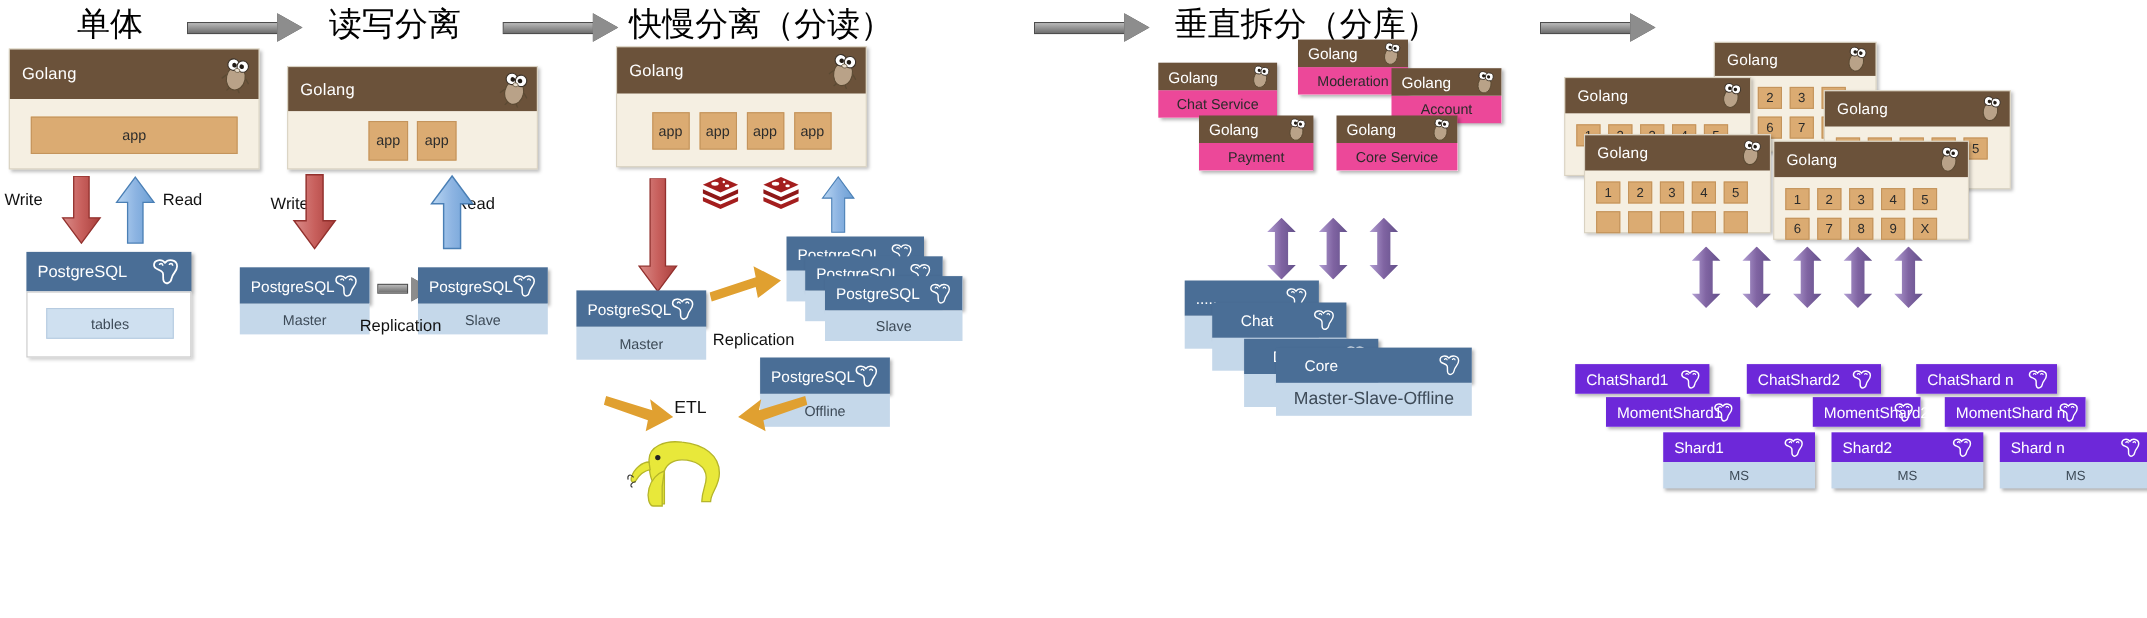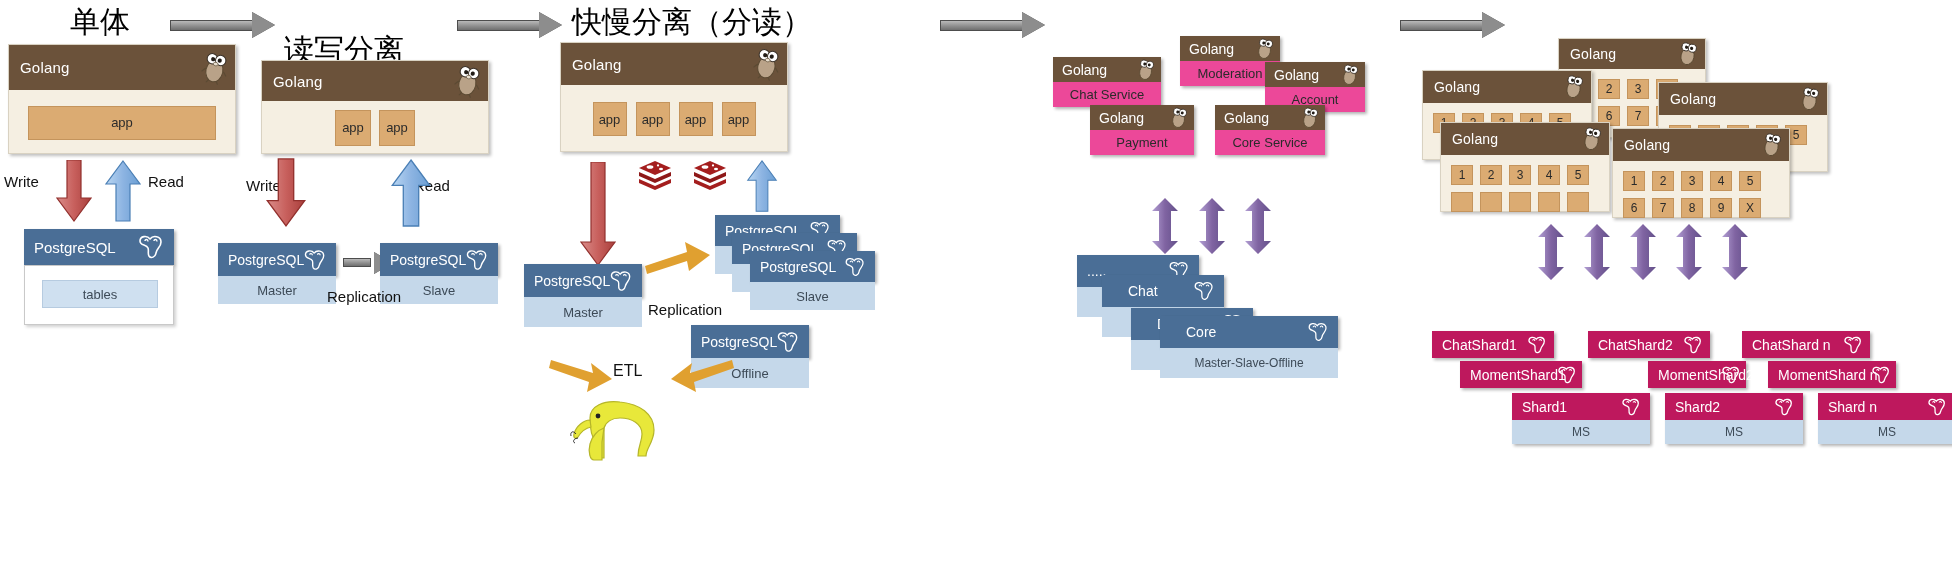--- a/index.html
+++ b/index.html
@@ -49,21 +49,21 @@
   .pg .ph .lbl{font-size:15px;padding-left:10px;}
   .pg .pb{background:#c5d8ea;color:#3d4a57;font-size:13px;box-sizing:border-box;
           display:flex;align-items:center;justify-content:center;}
   .eleph{position:absolute;right:8px;top:50%;transform:translateY(-50%);width:30px;height:26px;}
 
   .tablesbox{background:#cfe0f0;border:1px solid #b6cbe0;color:#3d4a57;font-size:13px;
              display:flex;align-items:center;justify-content:center;box-sizing:border-box;}
 
   
   .shard{position:absolute;box-shadow:2px 2px 3px rgba(0,0,0,.3);box-sizing:border-box;}
-  .shard .sh{background:#be185d;color:#fff;font-size:14px;height:27px;position:relative;
+  .shard .sh{background:#6d28d9;color:#fff;font-size:14px;height:27px;position:relative;
              display:flex;align-items:center;padding-left:10px;box-sizing:border-box;}
   .shard .sb{background:#c5d8ea;color:#3d4a57;font-size:12px;height:24px;
              display:flex;align-items:center;justify-content:center;box-sizing:border-box;}
 
   
   .numgrid{position:absolute;display:flex;flex-wrap:wrap;gap:7px;}
   .num{width:22px;height:20px;background:#dbab72;border:1px solid #c4945c;color:#2b2b2b;
        font-size:12px;display:flex;align-items:center;justify-content:center;box-sizing:border-box;}
 
   
@@ -75,22 +75,23 @@
   .redis{position:absolute;width:34px;height:30px;}
   
   .hadoop{position:absolute;width:96px;height:80px;}
 </style>
 </head>
 <body>
 
 <div class="stage">
 
   <div class="col-title" style="left:70px;top:2px;">单体</div>
-  <div class="col-title" style="left:284px;top:2px;margin-top:28px;">读写分离</div>
+  <div class="col-title" style="left:299px;top:2px;">读写分离</div>
   <div class="col-title" style="left:572px;top:2px;">快慢分离（分读）</div>
+  <div class="col-title" style="left:1068px;top:2px;">垂直拆分（分库）</div>
 
   <div class="chev" style="left:170px;top:12px;width:105px;">
     <div class="shaft"></div>
       <div class="head"></div>
     </div>
   <div class="chev" style="left:457px;top:12px;width:105px;">
     <div class="shaft"></div>
       <div class="head"></div>
     </div>
   <div class="chev" style="left:940px;top:12px;width:105px;">
@@ -451,21 +452,21 @@
     <div class="pb" style="height:30px;">&nbsp;</div>
   </div>
   <div class="pg" style="left:1160px;top:316px;width:178px;height:32px;z-index:6;">
     <div class="ph" style="height:32px;">
       <span class="lbl" style="font-size:14px;padding-left:26px;">Core</span>
       <svg class="eleph" style="width:24px;height:21px;" viewBox="0 0 30 26">
         <path d="M4 7 C4 2,11 1,14 5 C17 1,25 2,25 8 C25 13,21 14,20 19 C19.4 23,15 25,13 22 C11.5 19.6,13 17,12 14 C10.5 10,4 12,4 7 Z" fill="none" stroke="#fff" stroke-width="1.6"></path>
         <path d="M9 7 C9 5,12 5,12 7.5 M18 7 C18 5,21 5,21 7.5" fill="none" stroke="#fff" stroke-width="1.4"></path>
         </svg>
     </div>
-    <div class="pb" style="height:30px;font-size:12px;">Master-Slave-Offline</div>
+    <div class="pb" style="height:30px;font-size:16px;">Master-Slave-Offline</div>
   </div>
 
   <div class="gocard" style="left:1558px;top:38px;width:148px;height:100px;z-index:3;">
     <div class="gohead" style="height:30px;">
       <span class="lbl" style="font-size:14px;">Golang</span>
       <svg class="gopher" style="width:20px;height:25px;" viewBox="0 0 26 32">
         <ellipse cx="13" cy="19" rx="8.5" ry="11" fill="#b9a288" stroke="#5b4a33" stroke-width="1.2"></ellipse>
         <ellipse cx="8.5" cy="7.5" rx="5.2" ry="5.2" fill="#fff" stroke="#3a3128" stroke-width="1.2"></ellipse>
         <ellipse cx="17" cy="7.5" rx="5.2" ry="5.2" fill="#fff" stroke="#3a3128" stroke-width="1.2"></ellipse>
         <circle cx="9.4" cy="7.8" r="2.1" fill="#221c16"></circle>

